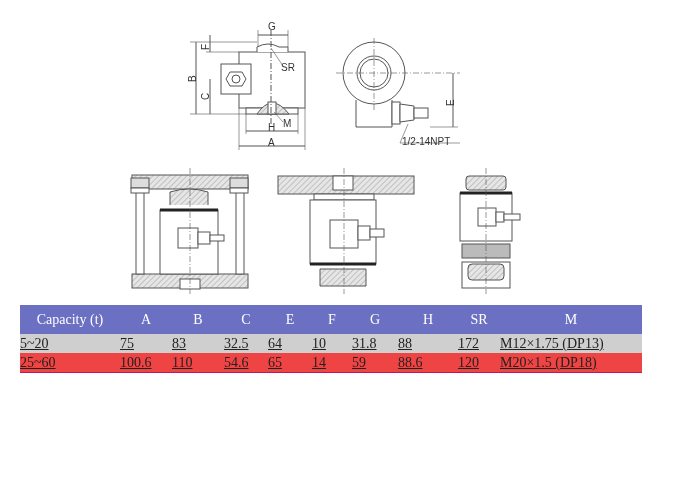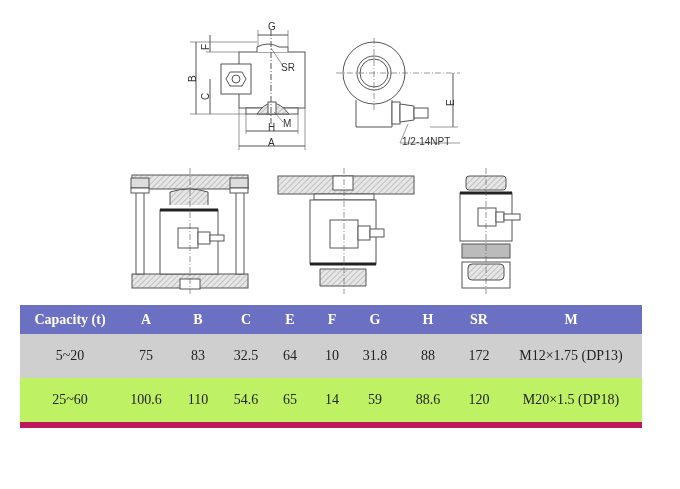--- a/index.html
+++ b/index.html
@@ -2,24 +2,24 @@
 <html><head>
 <meta charset="utf-8">
 <style>
   html, body { margin:0; padding:0; background:#ffffff; }
   body { width:680px; height:489px; position:relative; overflow:hidden; font-family:"Liberation Sans", sans-serif; }
   .drawing { position:absolute; left:0; top:0; width:680px; height:305px; }
   .drawing svg { position:absolute; left:0; top:0; }
   .lbl { font-family:"Liberation Sans", sans-serif; font-size:10px; fill:#333; }
   table.spec { position:absolute; left:20px; top:305px; width:622px; border-collapse:collapse;
     font-family:"Liberation Serif", serif; font-size:14px; color:#222; }
-  table.spec th { background:#6b70c2; color:#ffffff; font-weight:bold; height:29px; padding:0; text-align:center; font-size:14px; }
-  table.spec td { height:44px; padding:0; text-align:center; }
+  table.spec th { background:#6b70c2; color:#ffffff; font-weight:normal; height:29px; padding:0; text-align:center; font-size:14px; }
+  table.spec td { height:19px; padding:0; text-align:left;text-decoration:underline; }
   table.spec tr.odd td { background:#cfcfcf; }
-  table.spec tr.even td { background:#bef264; border-bottom:6px solid #be185d; }
+  table.spec tr.even td { background:#ef4444; border-bottom:1px solid #be185d; }
 </style>
 </head>
 <body>
 
 <div class="drawing">
 <svg width="680" height="305" viewBox="0 0 680 305" xmlns="http://www.w3.org/2000/svg">
   <defs>
     <pattern id="hatch" width="4" height="4" patternUnits="userSpaceOnUse" patternTransform="rotate(45)">
       <rect width="4" height="4" fill="#e6e6e6"></rect>
       <line x1="0" y1="0" x2="0" y2="4" stroke="#9a9a9a" stroke-width="1"></line>

